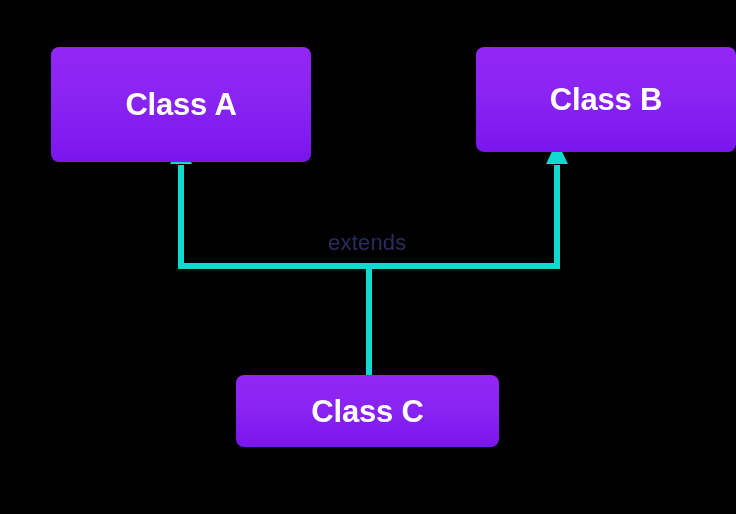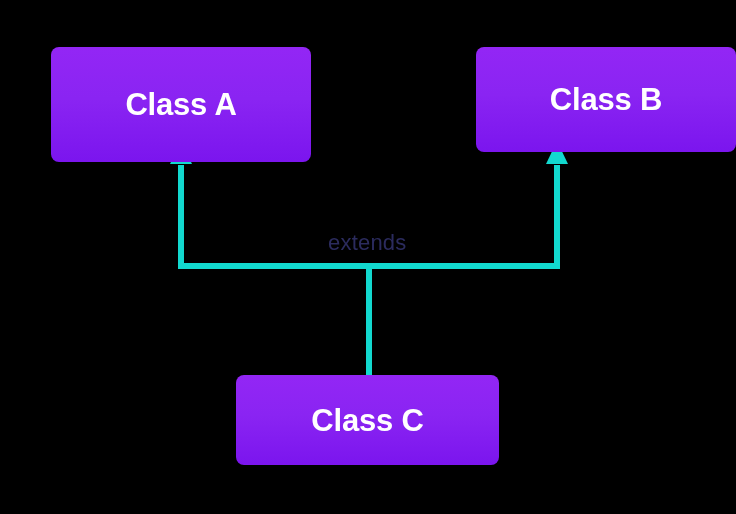--- a/index.html
+++ b/index.html
@@ -32,21 +32,21 @@
     font-family: "Liberation Sans", sans-serif;
     font-size: 31px;
     font-weight: bold;
     letter-spacing: -0.2px;
     line-height: 1;
     white-space: nowrap;
     -webkit-font-smoothing: antialiased;
   }
   #box-class-a { left: 51px;  top: 47px;  width: 260px; height: 115px; }
   #box-class-b { left: 440px; top: 47px;  width: 260px; height: 105px; margin-left: 36px; }
-  #box-class-c { left: 236px; top: 375px; width: 263px; height: 90px; text-align: center; }
+  #box-class-c { left: 236px; top: 375px; width: 263px; height: 72px; text-align: center; }
 
   #connector-svg {
     position: absolute;
     left: 0;
     top: 0;
     width: 736px;
     height: 514px;
     pointer-events: none;
   }
   .edge-line {

